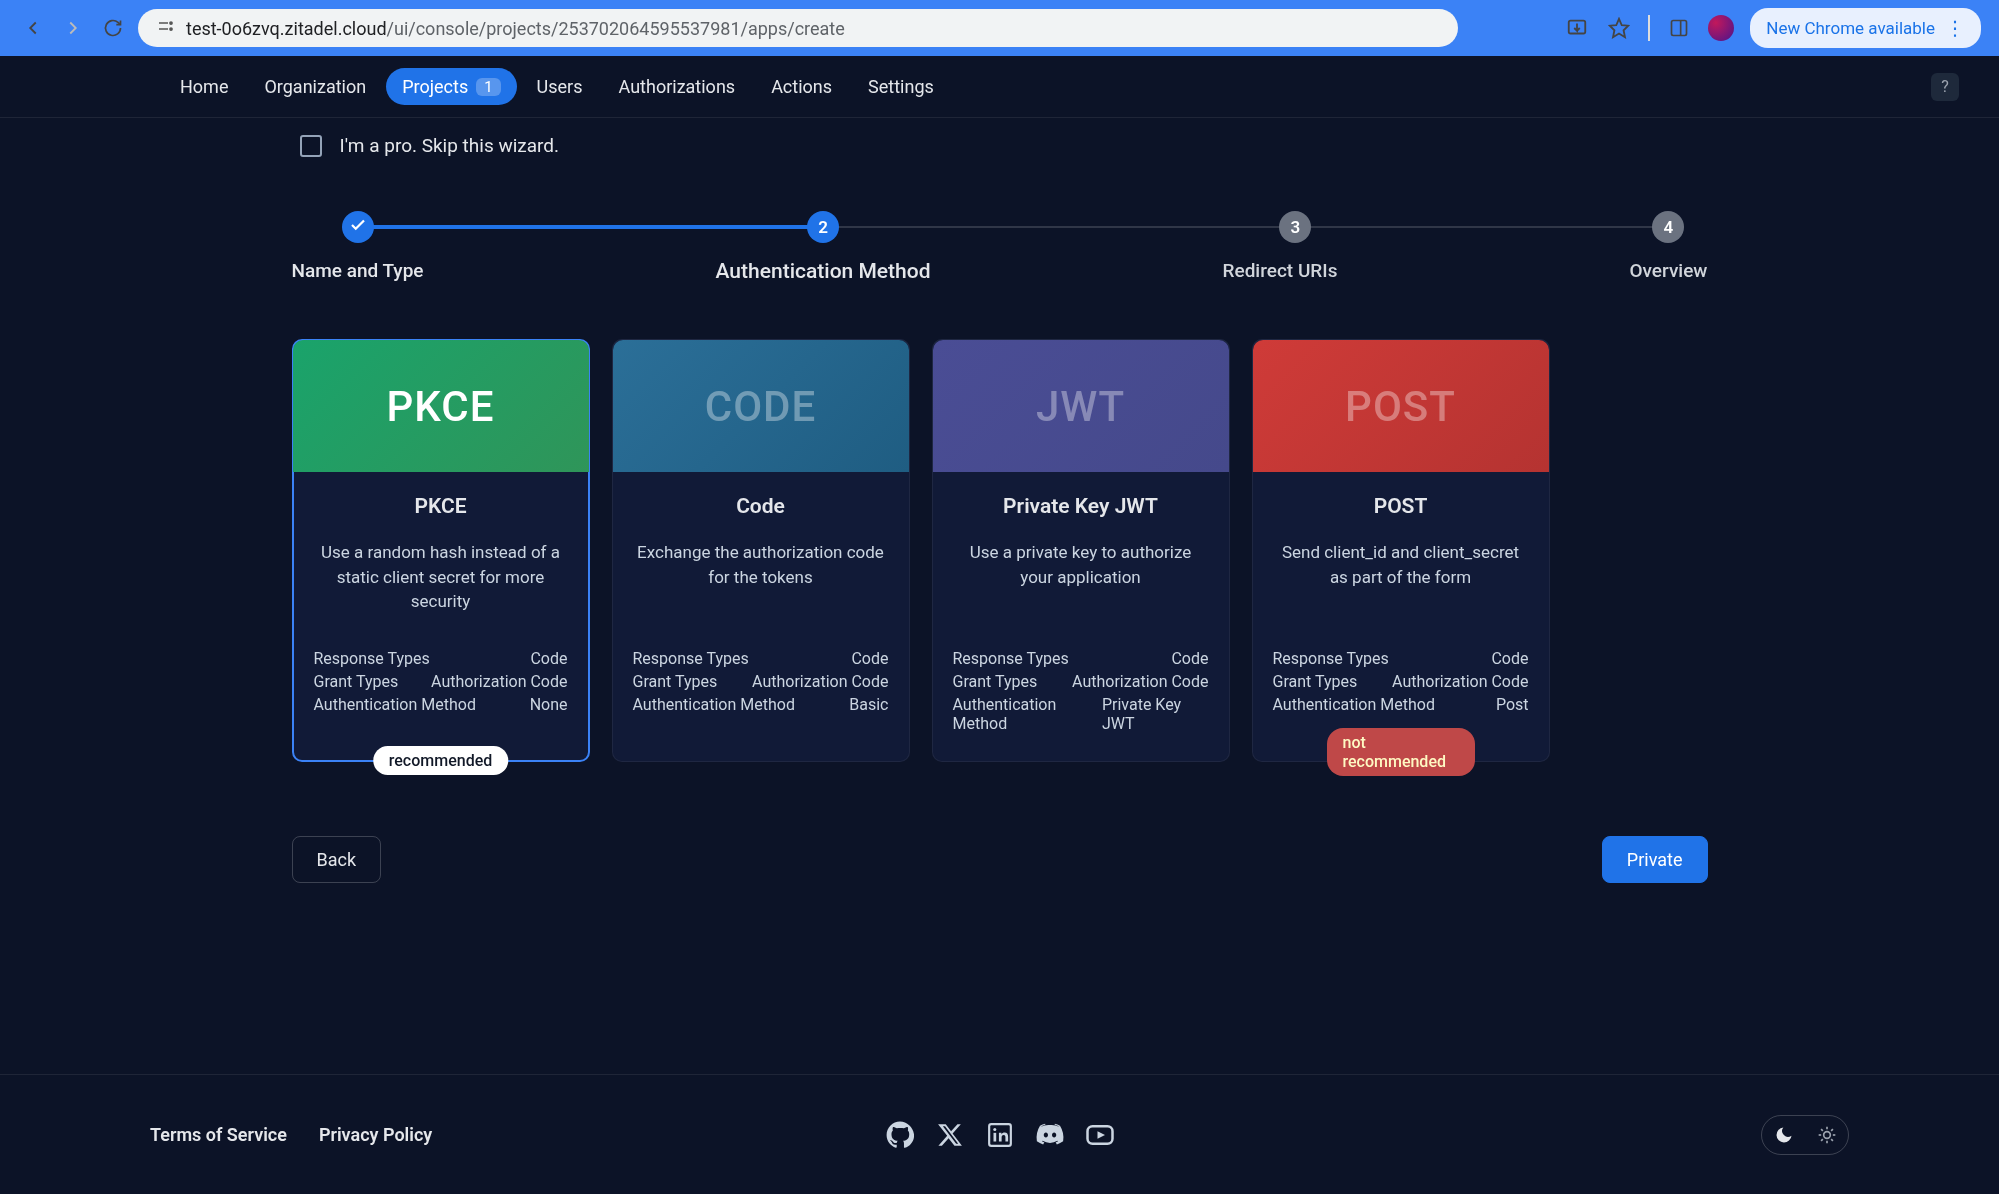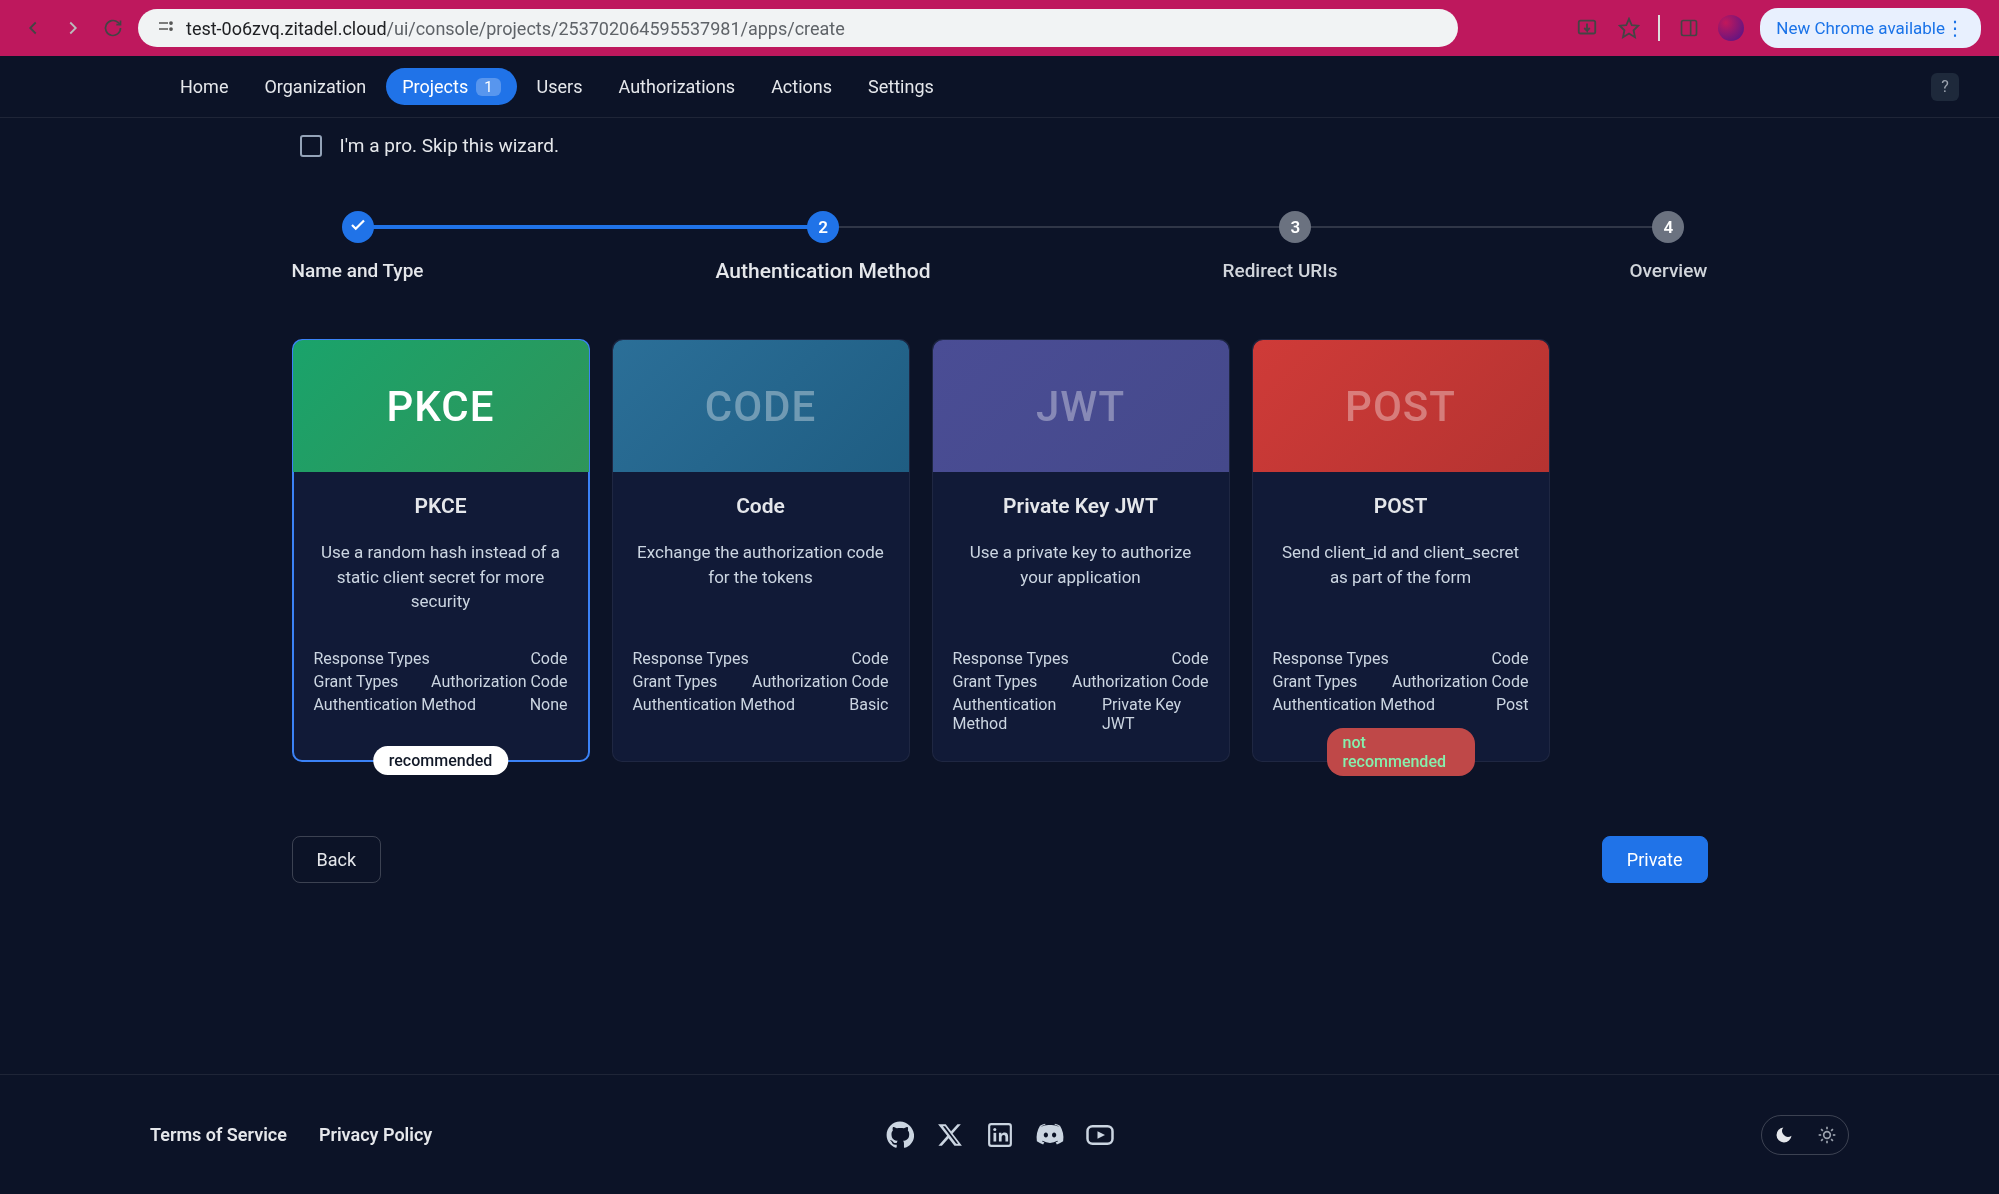--- a/index.html
+++ b/index.html
@@ -7,21 +7,21 @@
     font-family: -apple-system, BlinkMacSystemFont, "Segoe UI", Roboto, sans-serif;
     background: #ffffff;
     color: #e5e7eb;
     width: 1999px;
     height: 1194px;
   }
 
   
   .browser-bar {
     height: 56px;
-    background: #be185d;
+    background: #3b82f6;
     display: flex;
     align-items: center;
     padding: 0 18px;
     gap: 10px;
   }
   .brow-btn {
     width: 30px; height: 30px;
     display: flex; align-items: center; justify-content: center;
     color: #444; font-size: 22px;
     border-radius: 50%;
@@ -45,21 +45,21 @@
   .browser-right {
     margin-left: auto;
     display: flex;
     align-items: center;
     gap: 16px;
   }
   .chrome-icon { width: 26px; height:26px; display:flex;align-items:center;justify-content:center;color:#444;font-size:20px; }
   .avatar-dot { width:26px;height:26px;border-radius:50%;background:radial-gradient(circle at 30% 30%,#c2185b,#4a148c); }
   .chrome-update {
     background:#e8f0fe;color:#1a73e8;border-radius:18px;padding:8px 16px;
-    font-size:17px;display:flex;align-items:center;
+    font-size:17px;display:flex;align-items:center;gap:10px;
   }
   .vdots { font-size:20px; }
 
   
   .app {
     background: #0c1327;
     min-height: calc(1194px - 56px);
     display: flex;
     flex-direction: column;
   }
@@ -182,21 +182,21 @@
     min-height:85px;
   }
   .card-specs { margin-top: 24px; font-size:16px;color:#cbd5e1; }
   .spec-row { display:flex;justify-content:space-between;margin-bottom:4px; }
 
   .pill {
     position:absolute;bottom:-15px;left:50%;transform:translateX(-50%);
     padding:5px 16px;border-radius:16px;font-size:16px;font-weight:500;
   }
   .pill-rec { background:#ffffff;color:#111827; }
-  .pill-notrec { background:#bf4848;color:#86efac; }
+  .pill-notrec { background:#bf4848;color:#fef9c3; }
 
   
   .btnrow {
     display:flex;justify-content:space-between;
     margin: 74px 72px 0;
   }
   .btn {
     padding: 12px 24px;border-radius:8px;font-size:18px;
   }
   .btn-outline { background:transparent;border:1px solid rgba(255,255,255,0.2);color:#e5e7eb; }

